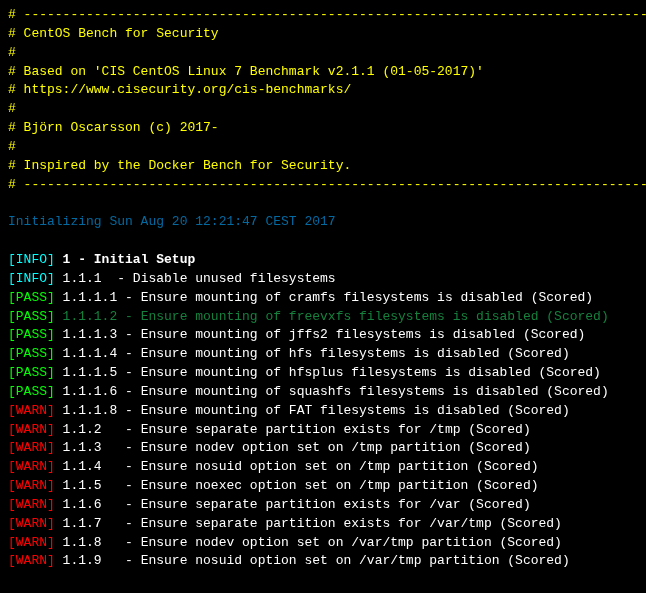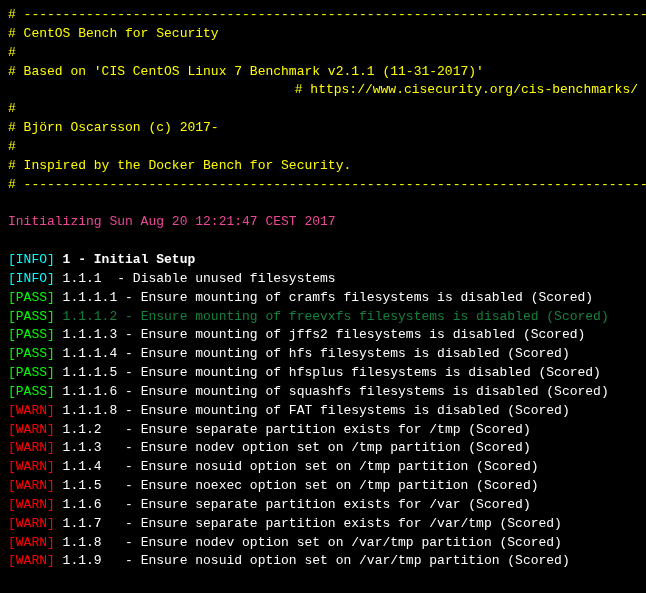--- a/index.html
+++ b/index.html
@@ -22,29 +22,29 @@
       display: block;
     }
   </style>
 </head>
 <body>
 
 <div id="terminal-container">
     <span class="terminal-line" style="color: rgb(255, 255, 0);"># --------------------------------------------------------------------------------</span>
     <span class="terminal-line" style="color: rgb(255, 255, 0);"># CentOS Bench for Security</span>
     <span class="terminal-line" style="color: rgb(255, 255, 0);">#</span>
-    <span class="terminal-line" style="color: rgb(255, 255, 0);"># Based on 'CIS CentOS Linux 7 Benchmark v2.1.1 (11-31-2017)'</span>
-    <span class="terminal-line" style="color: rgb(255, 255, 0); text-align: right;"># https://www.cisecurity.org/cis-benchmarks/</span>
+    <span class="terminal-line" style="color: rgb(255, 255, 0);"># Based on 'CIS CentOS Linux 7 Benchmark v2.1.1 (01-05-2017)'</span>
+    <span class="terminal-line" style="color: rgb(255, 255, 0);"># https://www.cisecurity.org/cis-benchmarks/</span>
     <span class="terminal-line" style="color: rgb(255, 255, 0);">#</span>
     <span class="terminal-line" style="color: rgb(255, 255, 0);"># Björn Oscarsson (c) 2017-</span>
     <span class="terminal-line" style="color: rgb(255, 255, 0);">#</span>
     <span class="terminal-line" style="color: rgb(255, 255, 0);"># Inspired by the Docker Bench for Security.</span>
     <span class="terminal-line" style="color: rgb(255, 255, 0);"># --------------------------------------------------------------------------------</span>
     <span class="terminal-line" style="display: block; line-height: 1.45;">&nbsp;</span>
-    <span class="terminal-line" style="color: #ec4899;">Initializing Sun Aug 20 12:21:47 CEST 2017</span>
+    <span class="terminal-line" style="color: #0369a1;">Initializing Sun Aug 20 12:21:47 CEST 2017</span>
     <span class="terminal-line" style="display: block; line-height: 1.45;">&nbsp;</span>
     <span class="terminal-line"><span style="color: rgb(0, 255, 255);">[INFO]</span><span style="color: rgb(255, 255, 255); font-weight: bold;"> 1 - Initial Setup</span></span>
     <span class="terminal-line"><span style="color: rgb(0, 255, 255);">[INFO]</span><span style="color: rgb(255, 255, 255);"> 1.1.1  - Disable unused filesystems</span></span>
     <span class="terminal-line"><span style="color: rgb(0, 255, 0);">[PASS]</span><span style="color: rgb(255, 255, 255); text-align: center;"> 1.1.1.1 - Ensure mounting of cramfs filesystems is disabled (Scored)</span></span>
     <span class="terminal-line"><span style="color: rgb(0, 255, 0);">[PASS]</span><span style="color: #15803d;"> 1.1.1.2 - Ensure mounting of freevxfs filesystems is disabled (Scored)</span></span>
     <span class="terminal-line"><span style="color: rgb(0, 255, 0);">[PASS]</span><span style="color: rgb(255, 255, 255);"> 1.1.1.3 - Ensure mounting of jffs2 filesystems is disabled (Scored)</span></span>
     <span class="terminal-line"><span style="color: rgb(0, 255, 0);">[PASS]</span><span style="color: rgb(255, 255, 255);"> 1.1.1.4 - Ensure mounting of hfs filesystems is disabled (Scored)</span></span>
     <span class="terminal-line"><span style="color: rgb(0, 255, 0);">[PASS]</span><span style="color: rgb(255, 255, 255);"> 1.1.1.5 - Ensure mounting of hfsplus filesystems is disabled (Scored)</span></span>
     <span class="terminal-line"><span style="color: rgb(0, 255, 0);">[PASS]</span><span style="color: rgb(255, 255, 255);"> 1.1.1.6 - Ensure mounting of squashfs filesystems is disabled (Scored)</span></span>
     <span class="terminal-line"><span style="color: rgb(255, 0, 0);">[WARN]</span><span style="color: rgb(255, 255, 255);"> 1.1.1.8 - Ensure mounting of FAT filesystems is disabled (Scored)</span></span>

